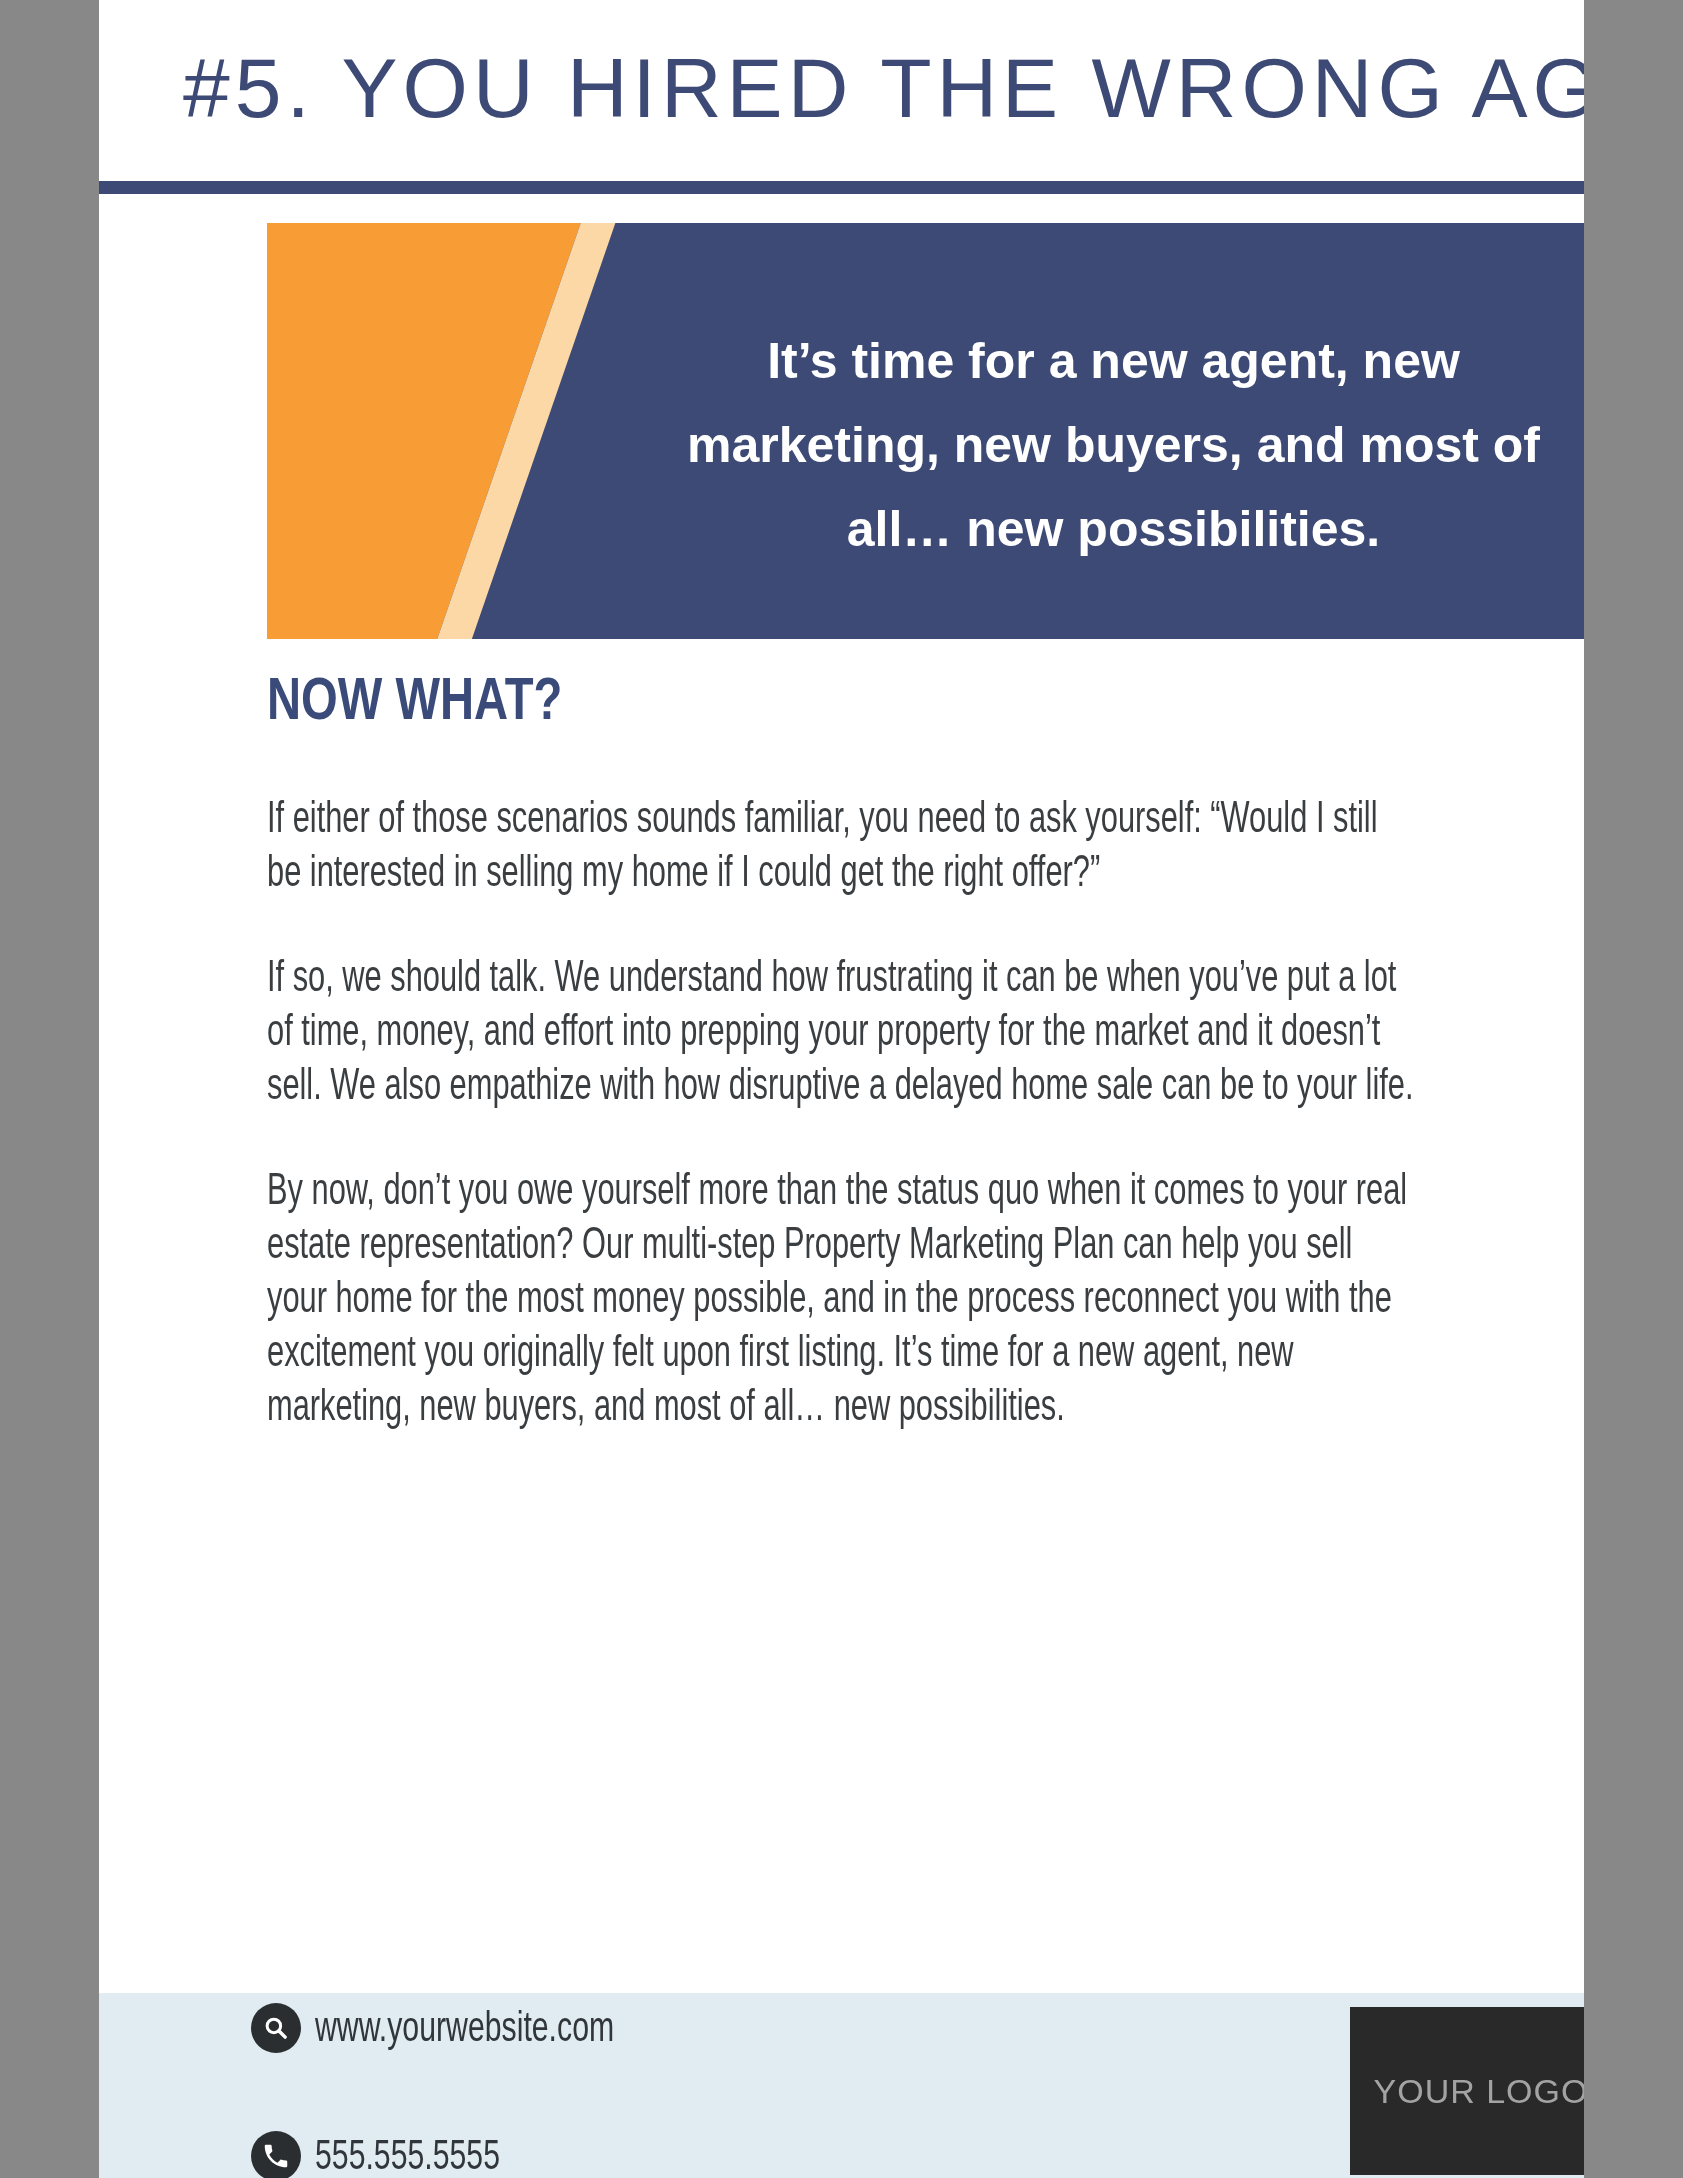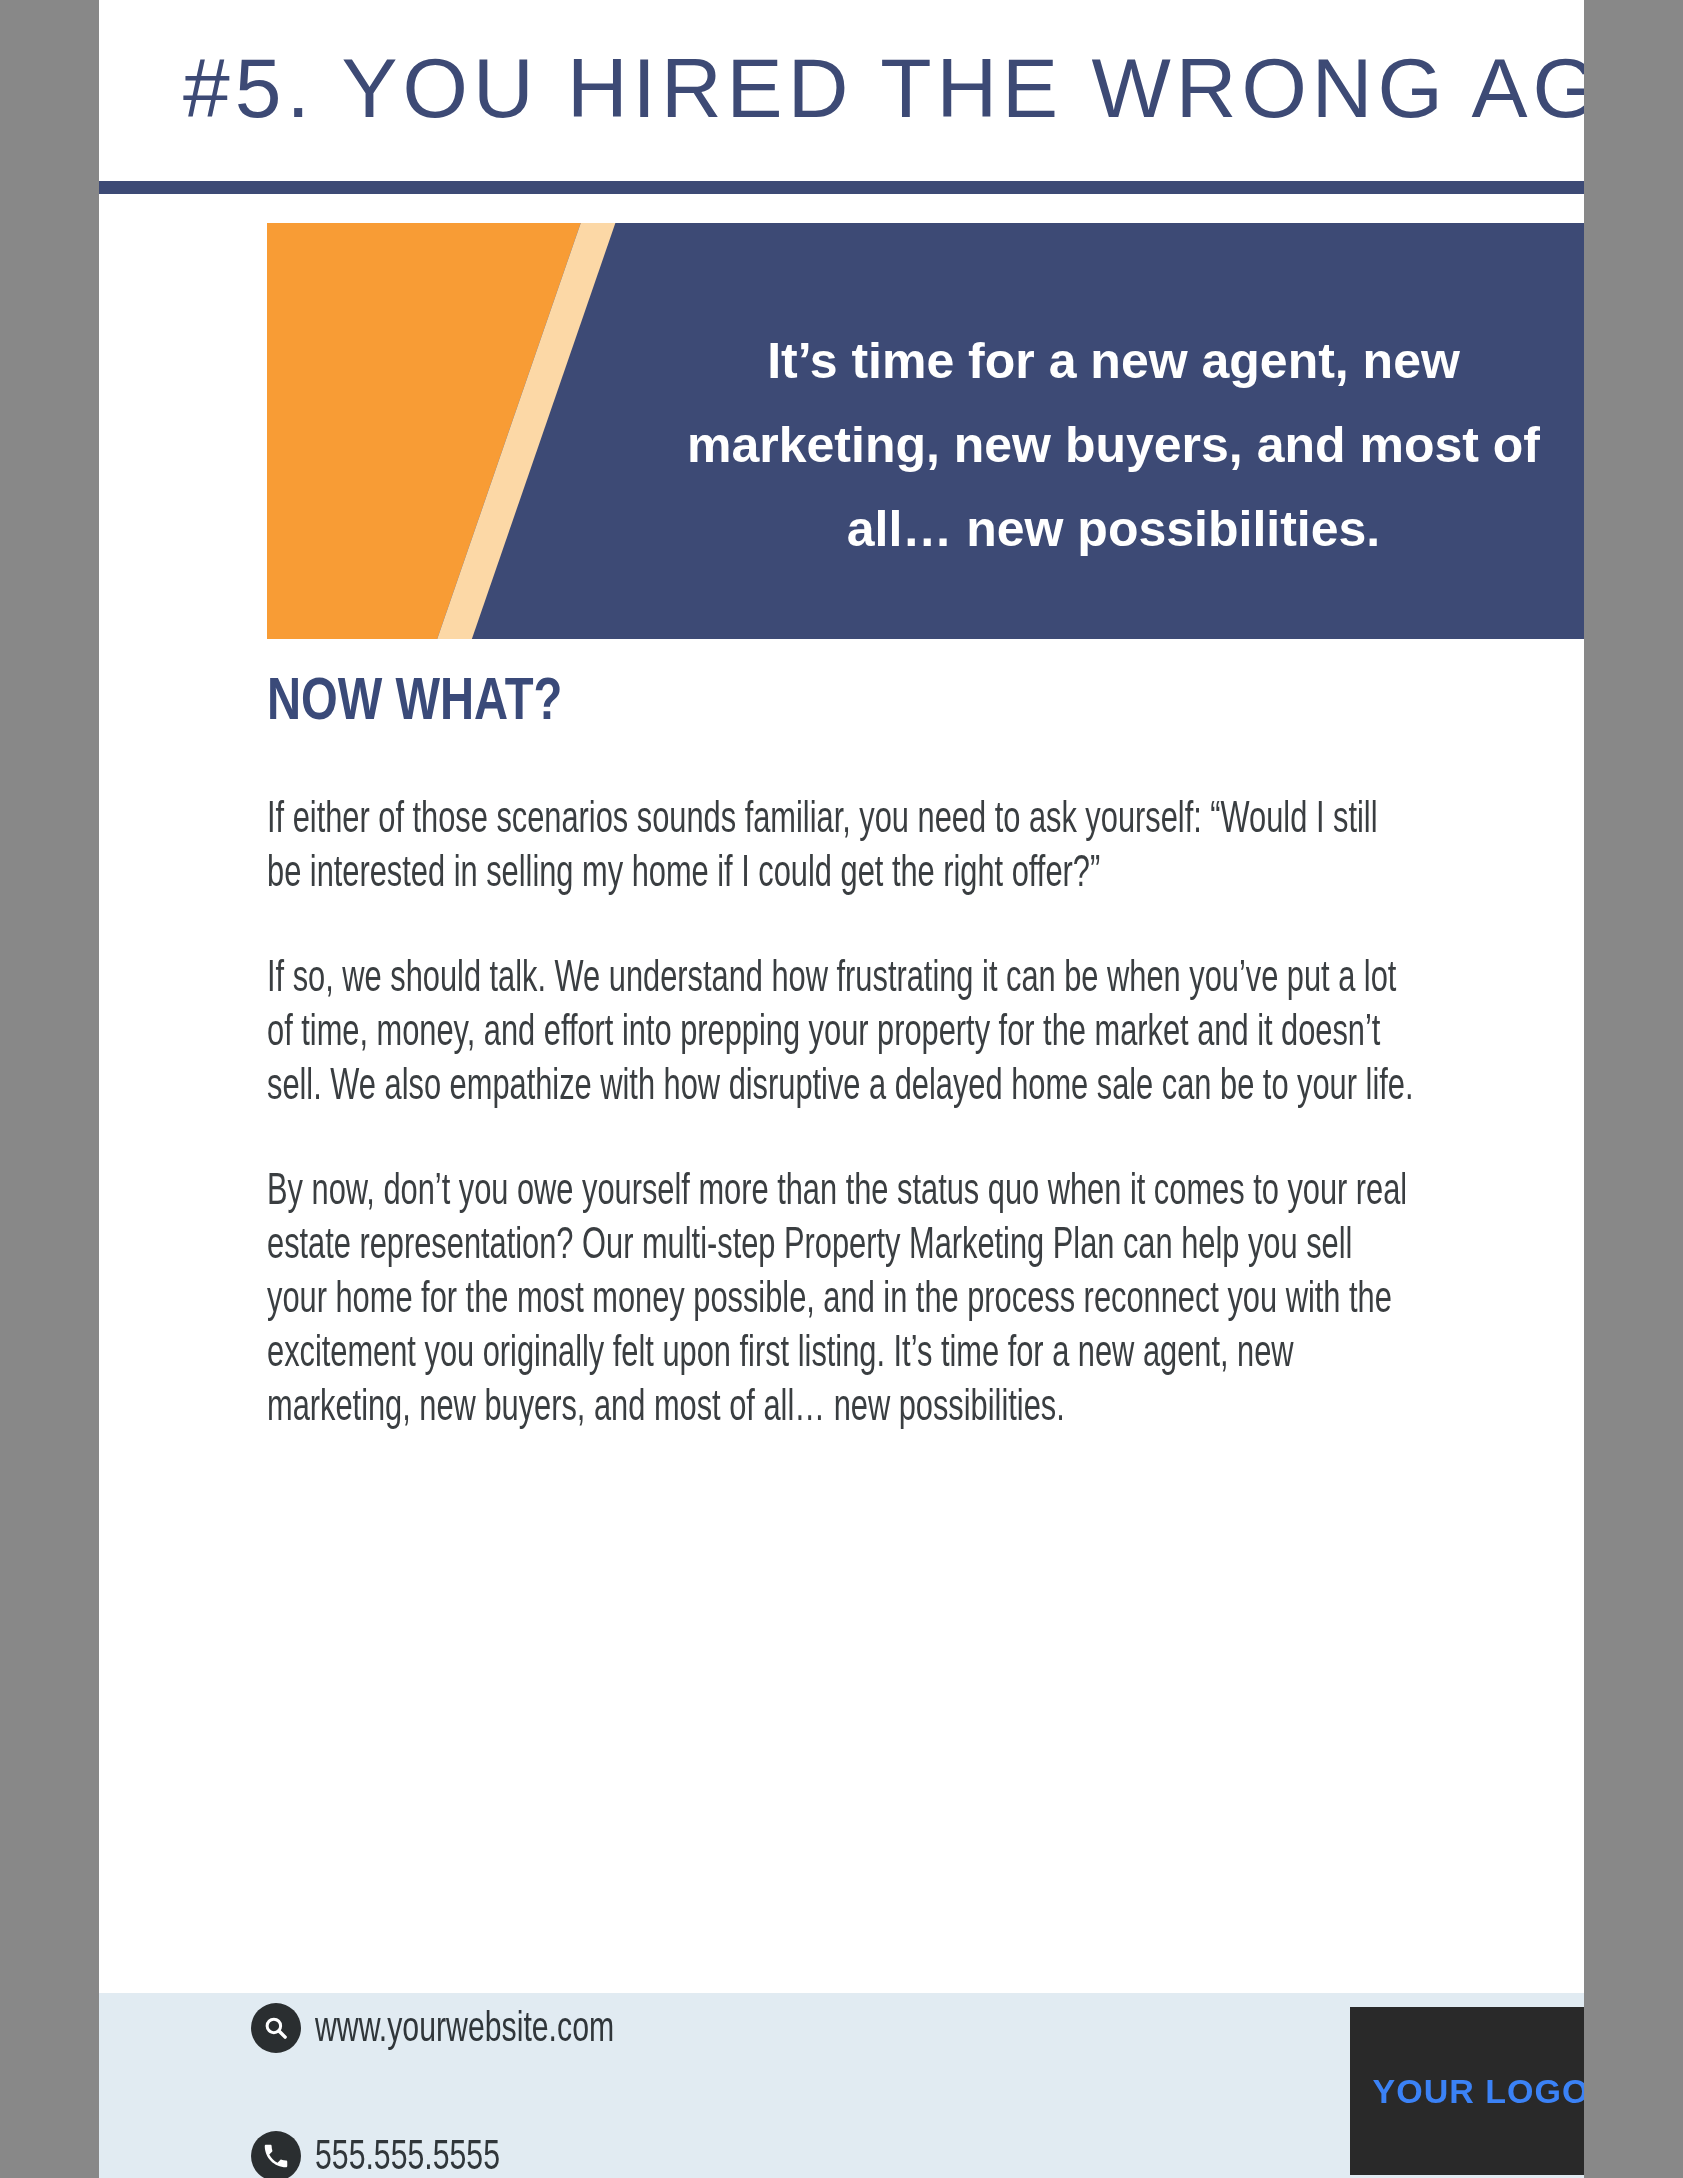--- a/index.html
+++ b/index.html
@@ -122,23 +122,23 @@
     white-space:nowrap;
   }
   .logo-box{
     position:absolute;
     left:1251px;top:14px;
     width:262px;height:168px;
     background:var(--logo-bg);
     display:flex;align-items:center;justify-content:center;
   }
   .logo-text{
-    color:#3b82f6;
+    color:#a3a3a3;
     font-size:34px;
-    font-weight:700;
+    font-weight:400;
     letter-spacing:1px;
     white-space:nowrap;
   }
 </style>
 </head>
 <body>
 
 <div class="page">
 
   <h1 class="page-title">#5. YOU HIRED THE WRONG AGENT</h1>

